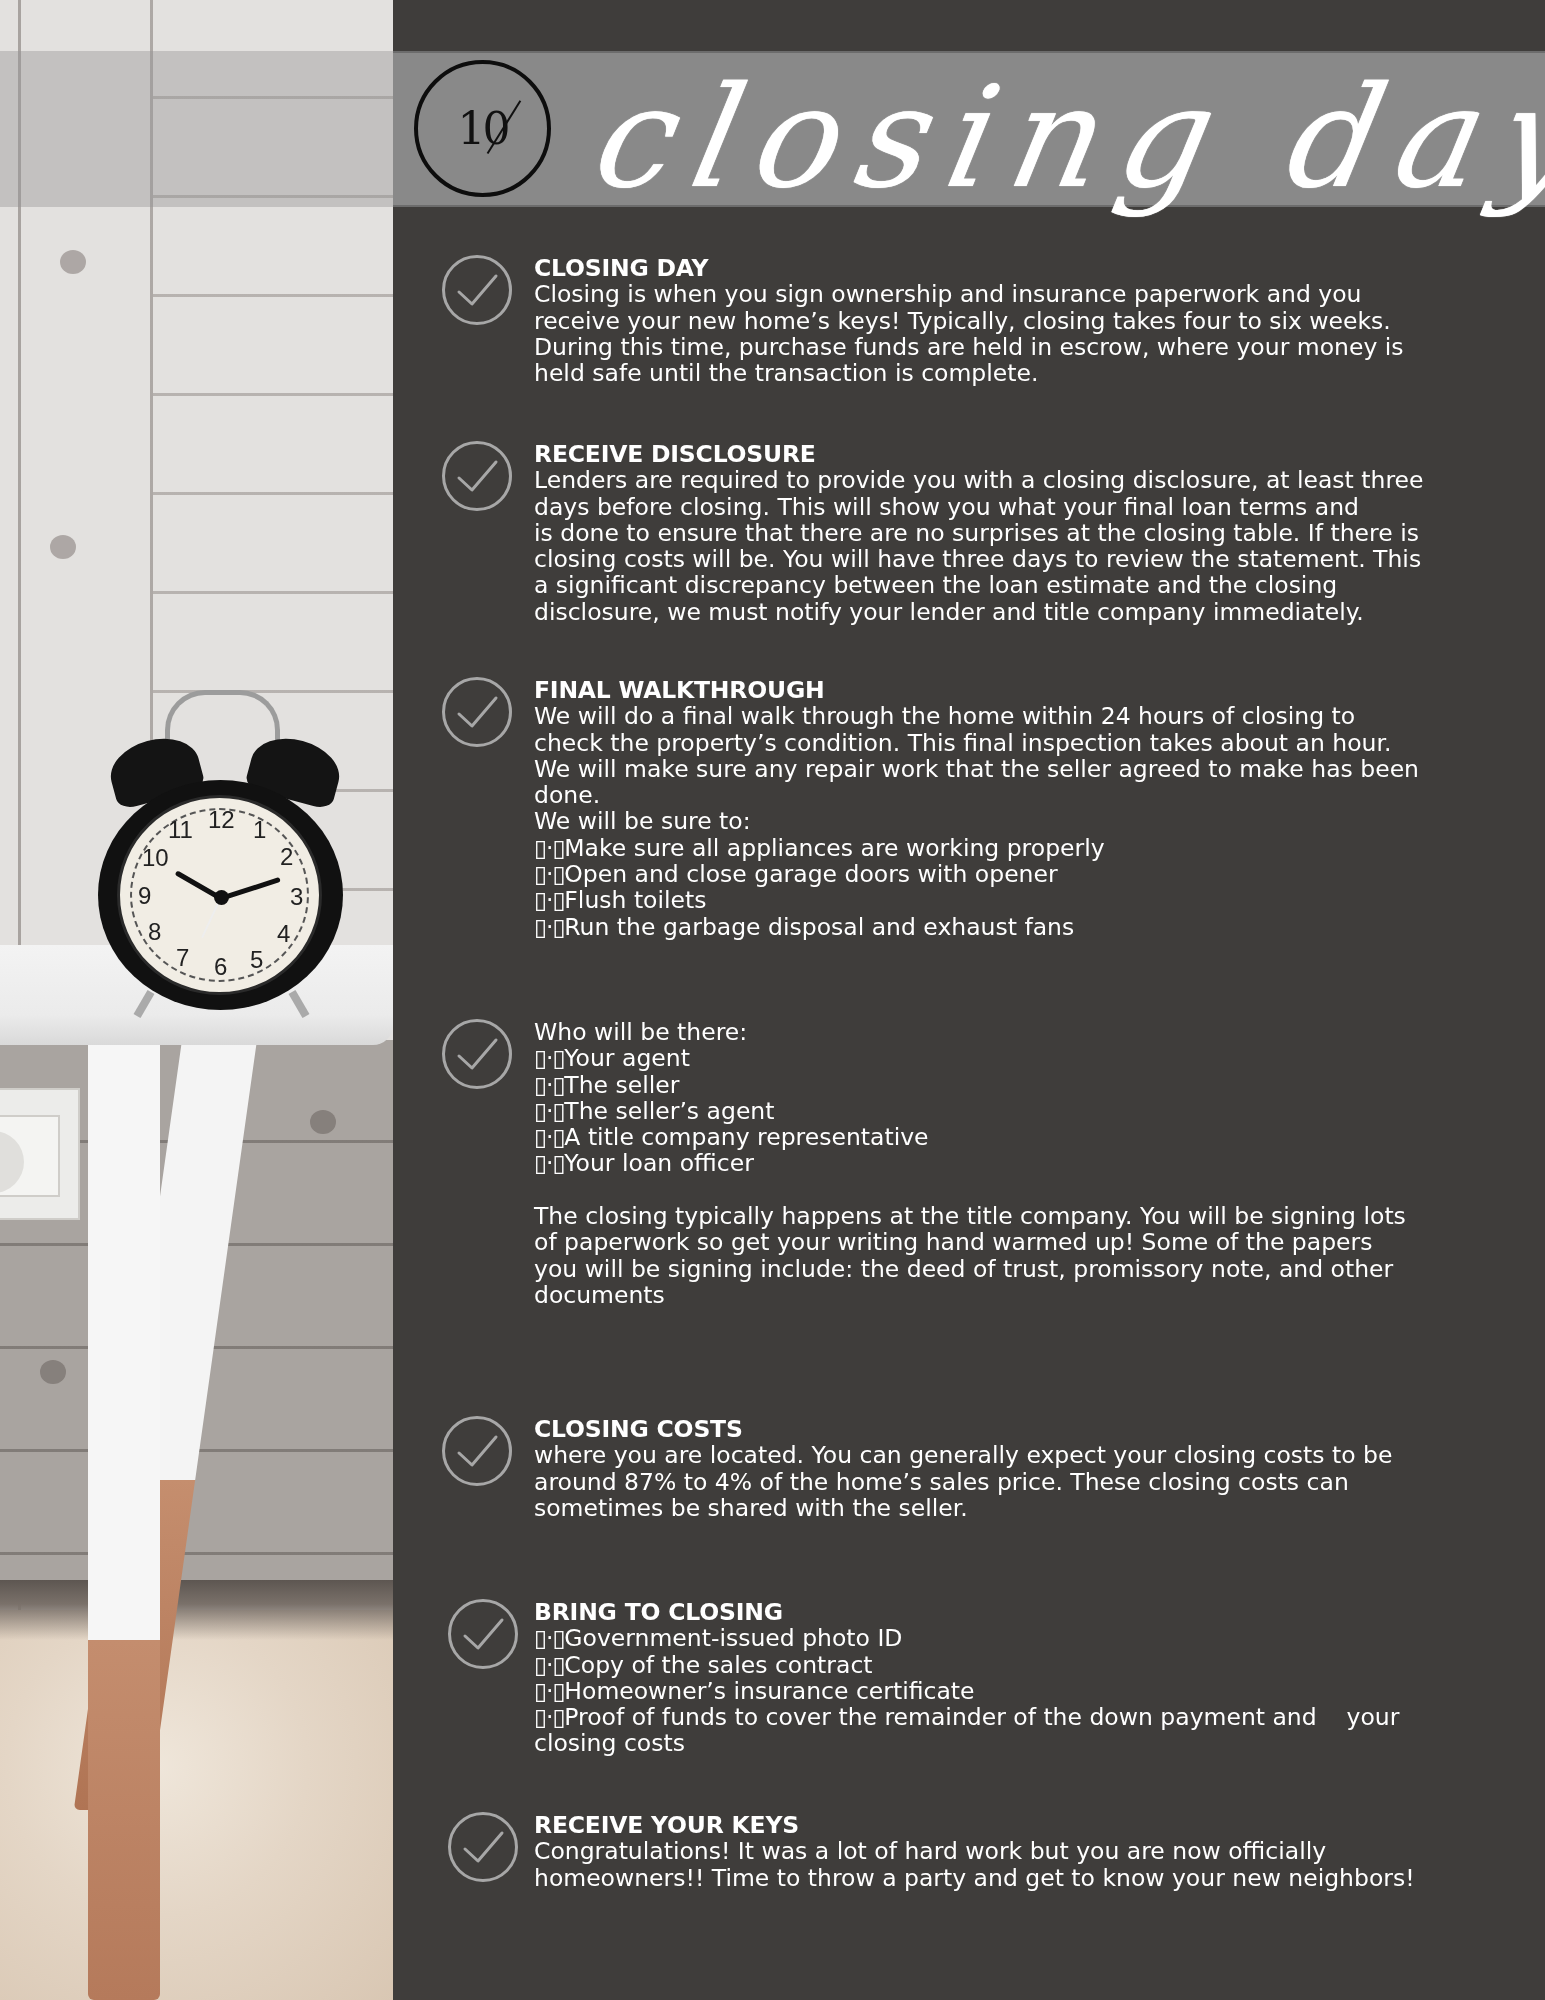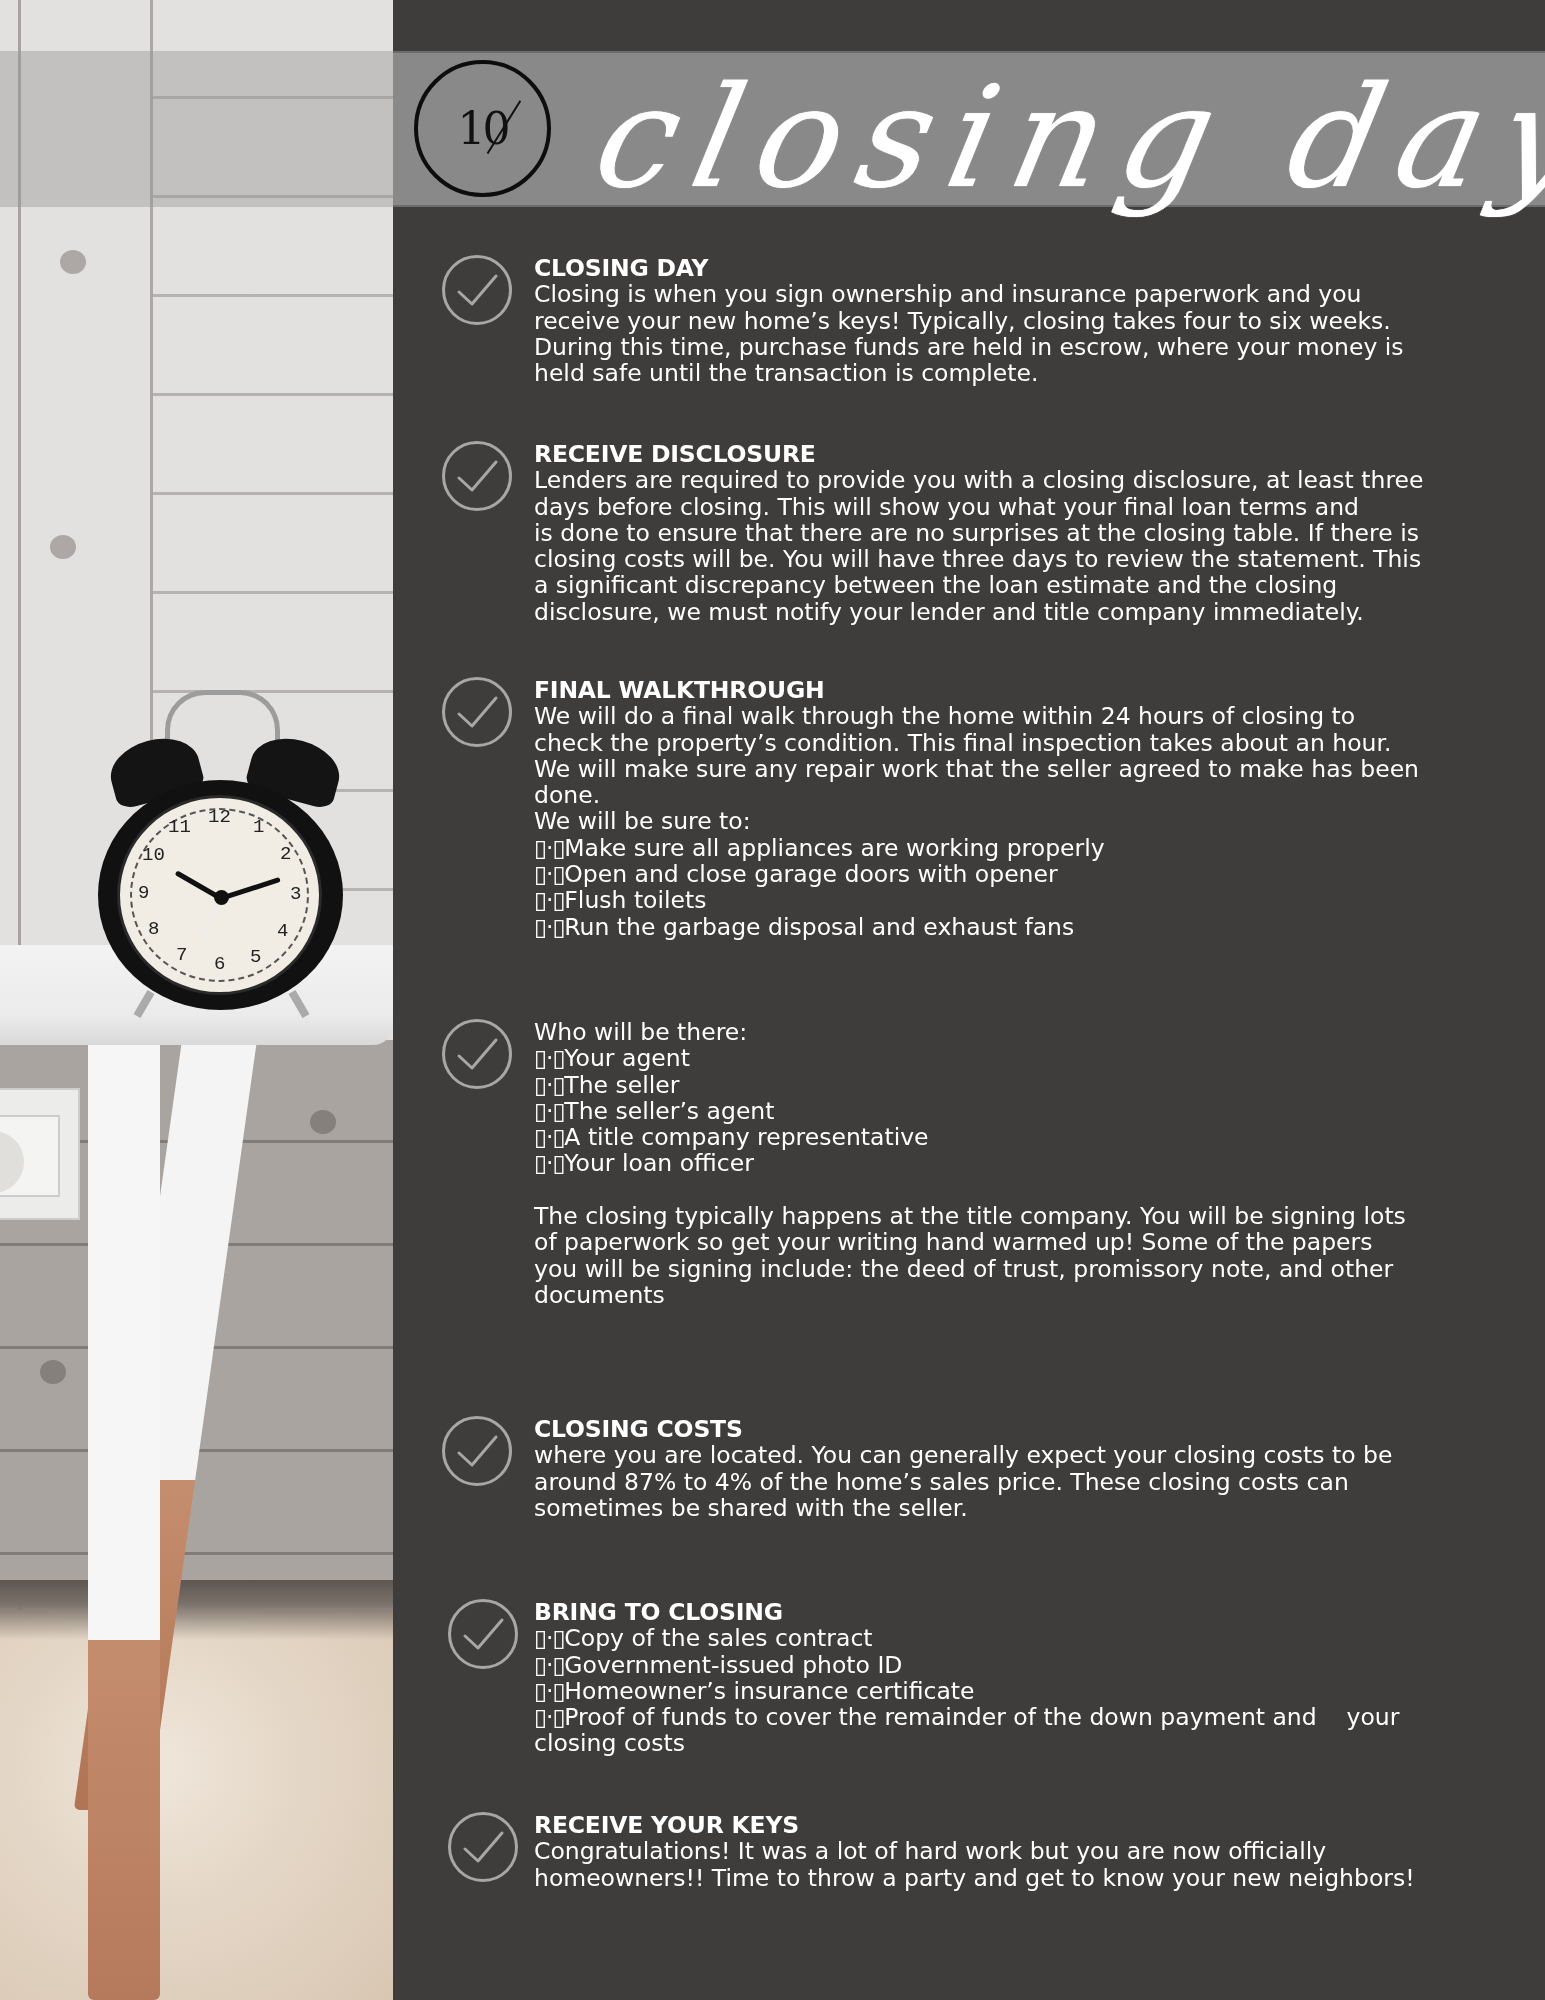--- a/index.html
+++ b/index.html
@@ -50,21 +50,21 @@
   .outlet .socket { position: absolute; left: -18px; top: 14px; width: 62px; height: 62px; border-radius: 50%; background: #e0dfdc; }
 
   .clock { position: absolute; left: 95px; top: 645px; width: 260px; height: 330px; }
   .clock .bell { position: absolute; top: 95px; width: 90px; height: 60px; background: #141414; border-radius: 50% 50% 20% 20%; }
   .clock .bell.b1 { left: 15px; transform: rotate(-15deg); }
   .clock .bell.b2 { left: 155px; transform: rotate(15deg); }
   .clock .handle { position: absolute; left: 70px; top: 45px; width: 115px; height: 70px; border: 5px solid #9c9c9c; border-bottom: none; border-radius: 40px 40px 0 0; }
   .clock .body { position: absolute; left: 3px; top: 135px; width: 245px; height: 230px; border-radius: 50%; background: #111; }
   .clock .dial { position: absolute; left: 22px; top: 150px; width: 205px; height: 200px; border-radius: 50%; background: #f1ede4; border: 3px solid #2a2a2a; }
   .clock .ticks { position: absolute; inset: 10px; border-radius: 50%; border: 2px dashed #555; }
-  .clock .num { position: absolute; font-family: Liberation Mono, monospace; font-size: 19px; color: #222; }
+  .clock .num { position: absolute; font-family: Liberation Sans, sans-serif; font-size: 24px; color: #222; }
   .clock .hand { position: absolute; left: 101px; top: 98px; height: 5px; background: #111; transform-origin: 0 50%; border-radius: 3px; }
   .clock .hub { position: absolute; left: 94px; top: 92px; width: 15px; height: 15px; border-radius: 50%; background: #111; }
   .clock .foot { position: absolute; top: 345px; width: 8px; height: 28px; background: #aaa; }
 
   .photo-band { position: absolute; left: 0; top: 51px; width: 393px; height: 156px; background: rgba(150,150,150,.42); }
 
   
   .panel { position: absolute; left: 393px; top: 0; width: 1152px; height: 2000px; background: #3f3d3b; }
   .band { position: absolute; left: 393px; top: 51px; width: 1152px; height: 156px; background: #898989;
     border-top: 2px solid #6c6c6c; border-bottom: 2px solid #6c6c6c; }
@@ -244,22 +244,22 @@
 </div>
 
 <div class="section" style="top:1599px">
   <div class="check" style="left:14px">
     <svg width="44" height="40" viewBox="0 0 44 40">
         <polyline points="3,21 16,33 40,5" fill="none" stroke="#a7a7a7" stroke-width="3" stroke-linecap="round" stroke-linejoin="round"></polyline>
       </svg>
   </div>
   <div class="sec-body">
     <div class="sec-title">BRING TO CLOSING</div>
+    <div class="line"><span class="bullet-mark">▯·▯</span><span>Government-issued photo ID</span></div>
     <div class="line"><span class="bullet-mark">▯·▯</span><span>Copy of the sales contract</span></div>
-    <div class="line"><span class="bullet-mark">▯·▯</span><span>Government-issued photo ID</span></div>
     <div class="line"><span class="bullet-mark">▯·▯</span><span>Homeowner’s insurance certificate</span></div>
     <div class="line" style="white-space:pre"><span class="bullet-mark">▯·▯</span><span>Proof of funds to cover the remainder of the down payment and    your</span></div>
     <div class="para">closing costs</div>
   </div>
 </div>
 
 <div class="section" style="top:1812px">
   <div class="check" style="left:14px">
     <svg width="44" height="40" viewBox="0 0 44 40">
         <polyline points="3,21 16,33 40,5" fill="none" stroke="#a7a7a7" stroke-width="3" stroke-linecap="round" stroke-linejoin="round"></polyline>

